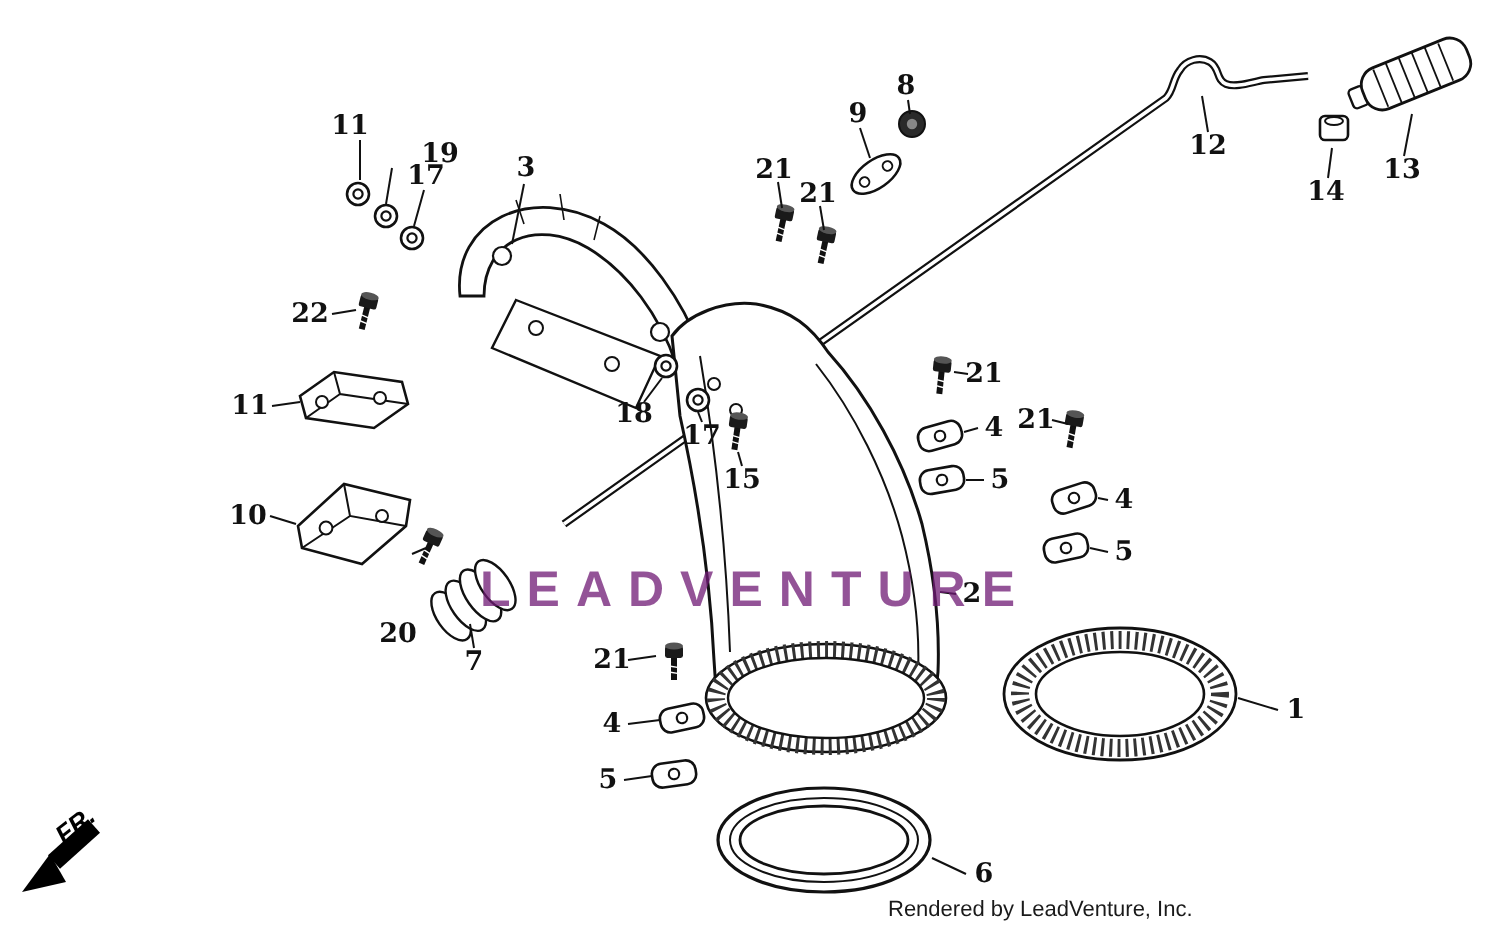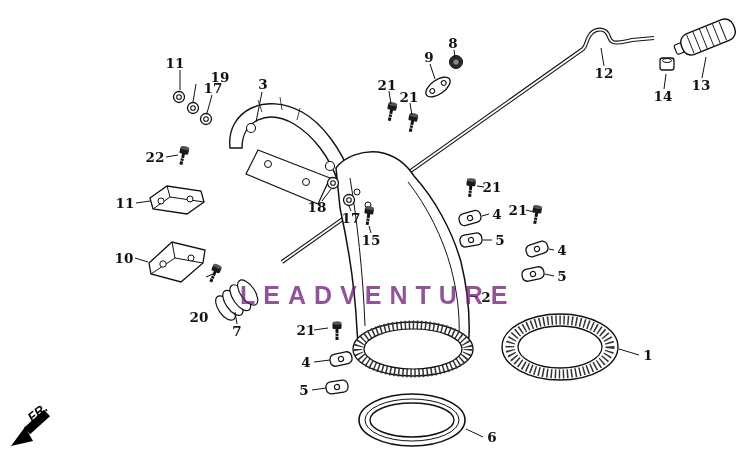--- a/index.html
+++ b/index.html
@@ -237,14 +237,15 @@
       <div class="callout" style="left: 486px; top: 297px;">2</div>
       <div class="callout" style="left: 306px; top: 330px;">21</div>
       <div class="callout" style="left: 306px; top: 362px;">4</div>
       <div class="callout" style="left: 304px; top: 390px;">5</div>
       <div class="callout" style="left: 648px; top: 355px;">1</div>
       <div class="callout" style="left: 492px; top: 437px;">6</div>
     </div>
 
   <div class="fr-label">FR.</div>
 
+  <div class="footer-credit">Rendered by LeadVenture, Inc.</div>
 
 </div>
 
 </body></html>

